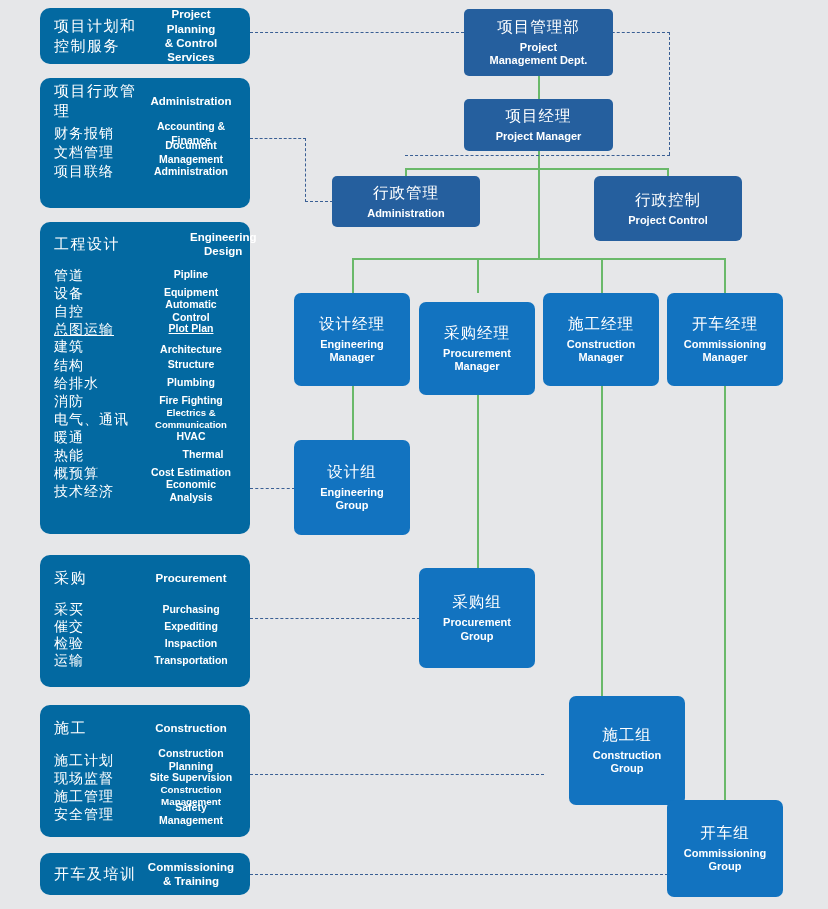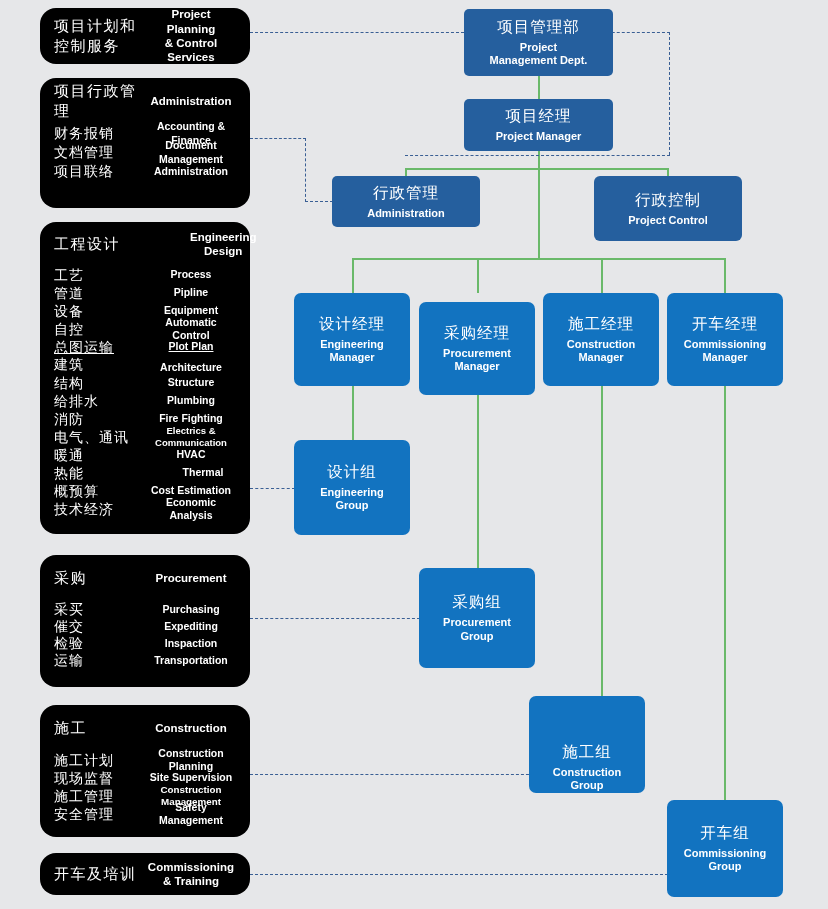--- a/index.html
+++ b/index.html
@@ -7,21 +7,21 @@
     width:828px;height:909px;
     background:#e6e7e9;
     font-family:"Liberation Sans","DejaVu Sans",sans-serif;
     overflow:hidden;
   }
   #stage{position:relative;width:828px;height:909px;}
 
   
   .box{position:absolute;box-sizing:border-box;color:#fff;}
   .panel{
-    background:#000000;border-radius:16px;
+    background:#0369a1;border-radius:10px;
     padding:0;
   }
   .node{
     background:#1273c0;border-radius:7px;
     display:flex;flex-direction:column;align-items:center;justify-content:center;
     text-align:center;
   }
   .node.dark{background:#255f9e;border-radius:5px;}
 
   .cn{font-size:15px;letter-spacing:1px;line-height:1.35;}
@@ -131,21 +131,21 @@
   <div class="box node" style="left:294px;top:440px;width:116px;height:95px;">
     <div class="cn">设计组</div>
     <div class="en">Engineering</div>
     <div class="en">Group</div>
   </div>
   <div class="box node" style="left:419px;top:568px;width:116px;height:100px;">
     <div class="cn">采购组</div>
     <div class="en">Procurement</div>
     <div class="en">Group</div>
   </div>
-  <div class="box node" style="left:529px;top:696px;width:116px;height:97px;justify-content:flex-end;">
+  <div class="box node" style="left:569px;top:696px;width:116px;height:109px;">
     <div class="cn">施工组</div>
     <div class="en">Construction</div>
     <div class="en">Group</div>
   </div>
   <div class="box node" style="left:667px;top:800px;width:116px;height:97px;">
     <div class="cn">开车组</div>
     <div class="en">Commissioning</div>
     <div class="en">Group</div>
   </div>
 
@@ -201,28 +201,20 @@
     <div class="phead" style="height:44px;gap:44px;">
       <div class="col-cn">
           <div class="cn">工程设计</div>
         </div>
       <div class="col-en">
           <div class="en">Engineering Design</div>
         </div>
     </div>
     <div class="prow" style="height:18px;">
       <div class="col-cn">
-          <div class="cn">工艺</div>
-        </div>
-      <div class="col-en">
-          <div class="en">Process</div>
-        </div>
-    </div>
-    <div class="prow" style="height:18px;">
-      <div class="col-cn">
           <div class="cn">管道</div>
         </div>
       <div class="col-en">
           <div class="en">Pipline</div>
         </div>
     </div>
     <div class="prow" style="height:18px;">
       <div class="col-cn">
           <div class="cn">设备</div>
         </div>

